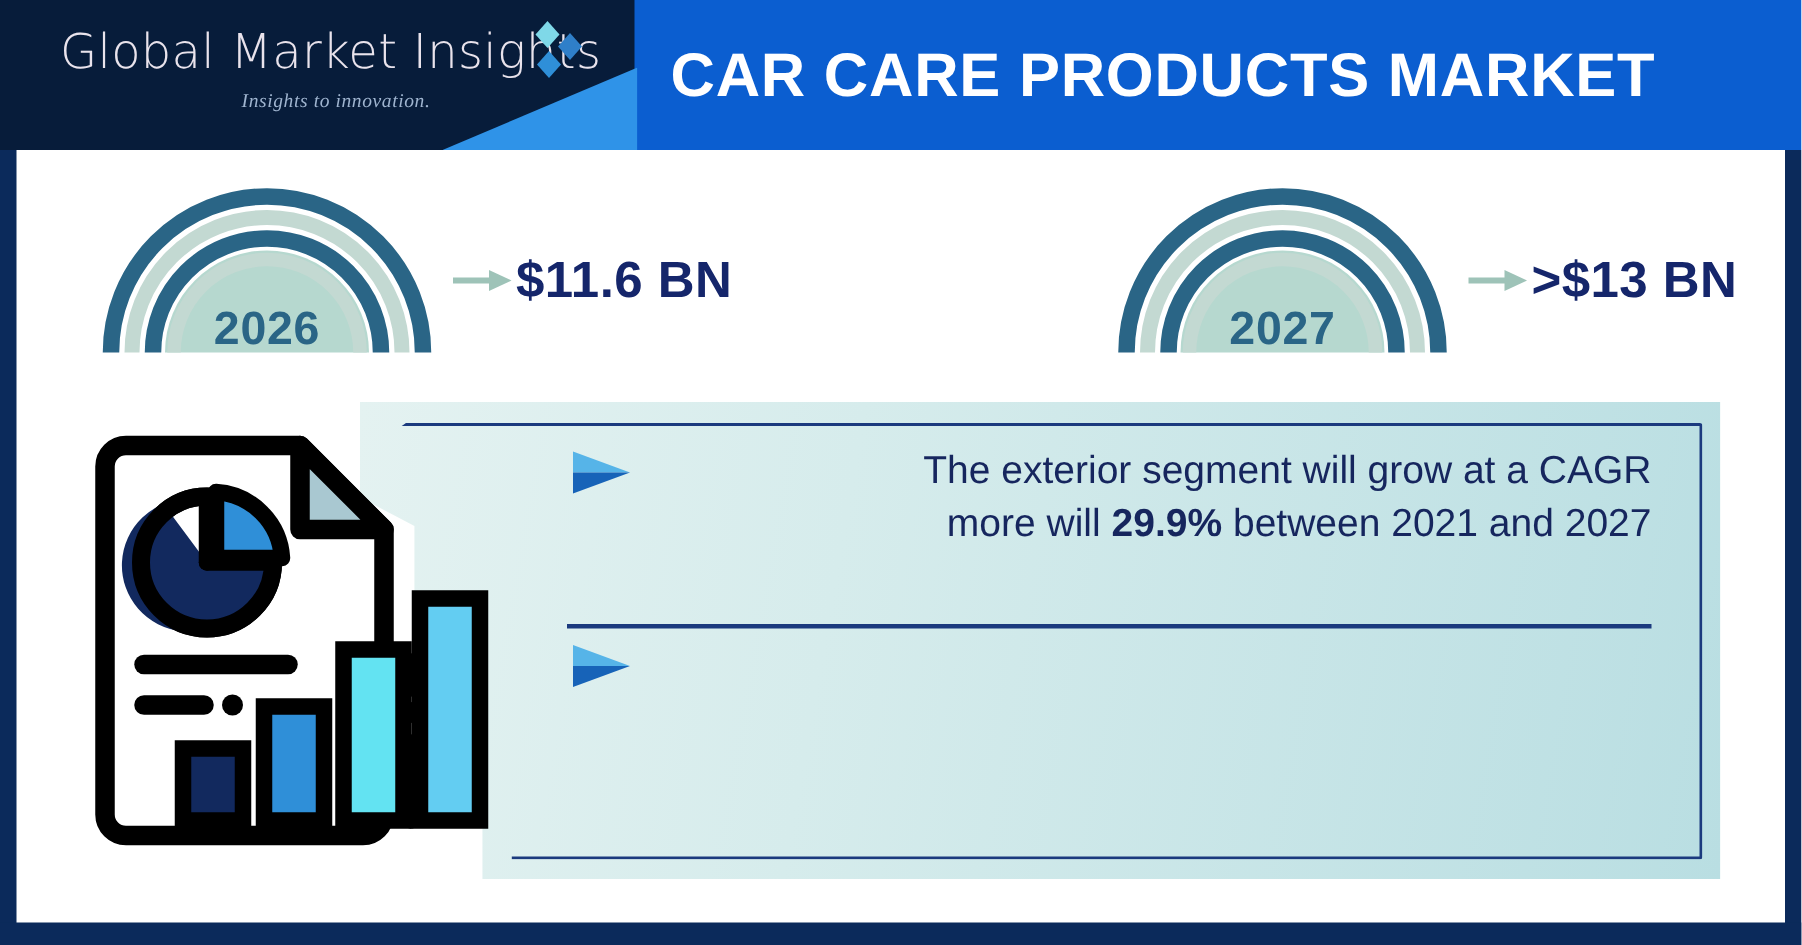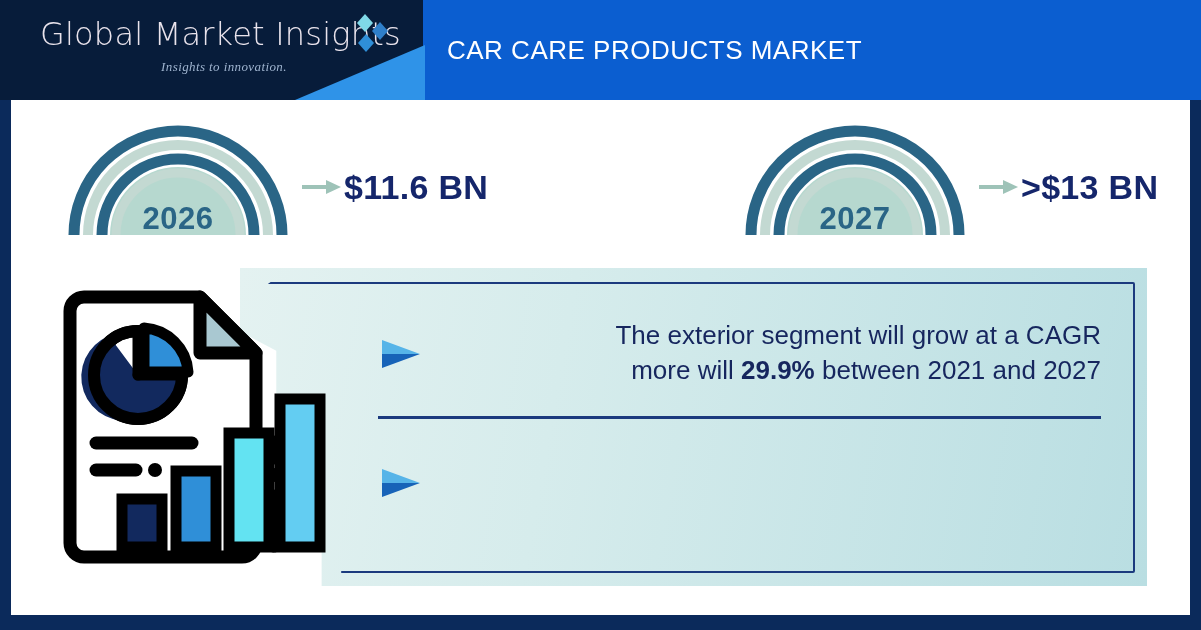--- a/index.html
+++ b/index.html
@@ -72,22 +72,22 @@
     padding-left: 28px;
   }
   .logo-diamonds {
     position: absolute; left: 353px; top: 12px;
     width: 42px; height: 48px;
   }
   .header-title {
     position: absolute; left: 447px; top: 0;
     height: 100px;
     display: flex; align-items: center;
-    font-size: 26px;
-    font-weight: normal;
+    font-size: 41px;
+    font-weight: bold;
     color: #ffffff;
     letter-spacing: 0.5px;
     white-space: nowrap;
   }
 
   
   .gauge-block {
     position: absolute;
     top: 110px;
     display: flex;
@@ -158,21 +158,21 @@
   }
 
   
   .bullets {
     position: absolute;
     left: 378px; top: 296px;
     width: 735px; height: 266px;
   }
   .bullet {
     display: flex;
-    align-items: center;
+    align-items: flex-start;
     height: 114px;
   }
   .bullet-icon {
     width: 46px; height: 34px;
     flex: none;
     margin-right: 16px;
     margin-top: 2px;
   }
   .bullet-text {
     flex: 1;

